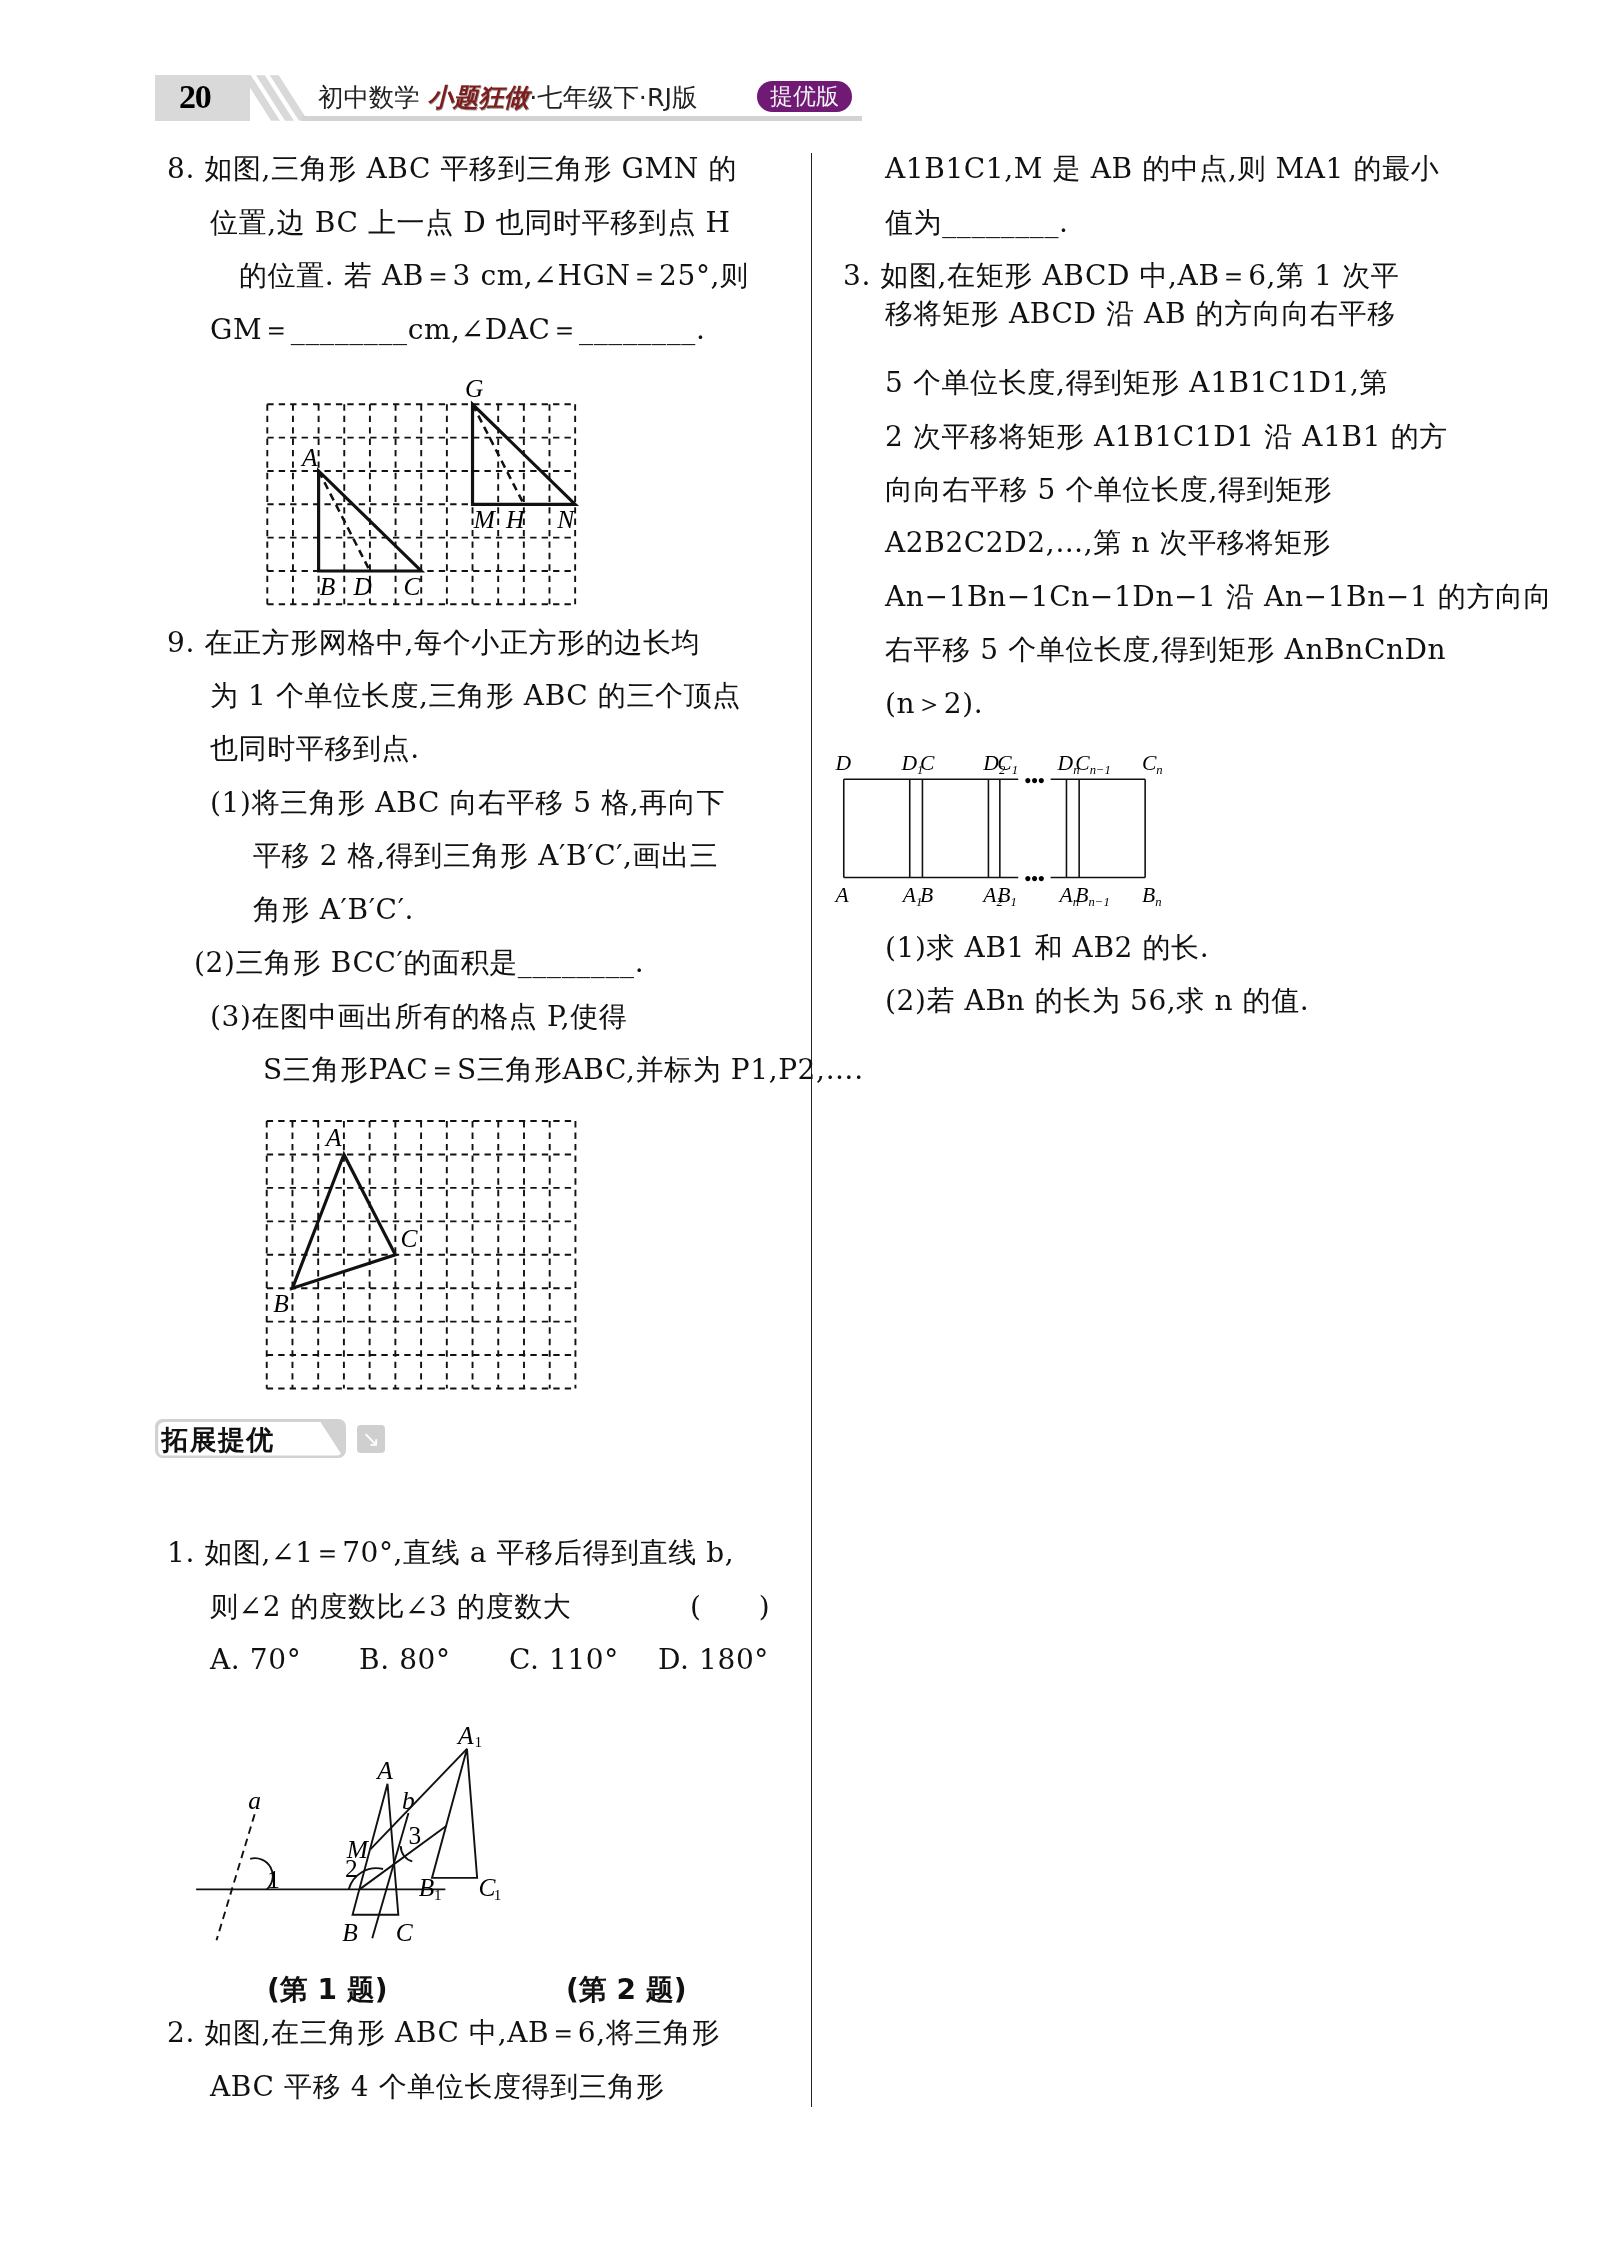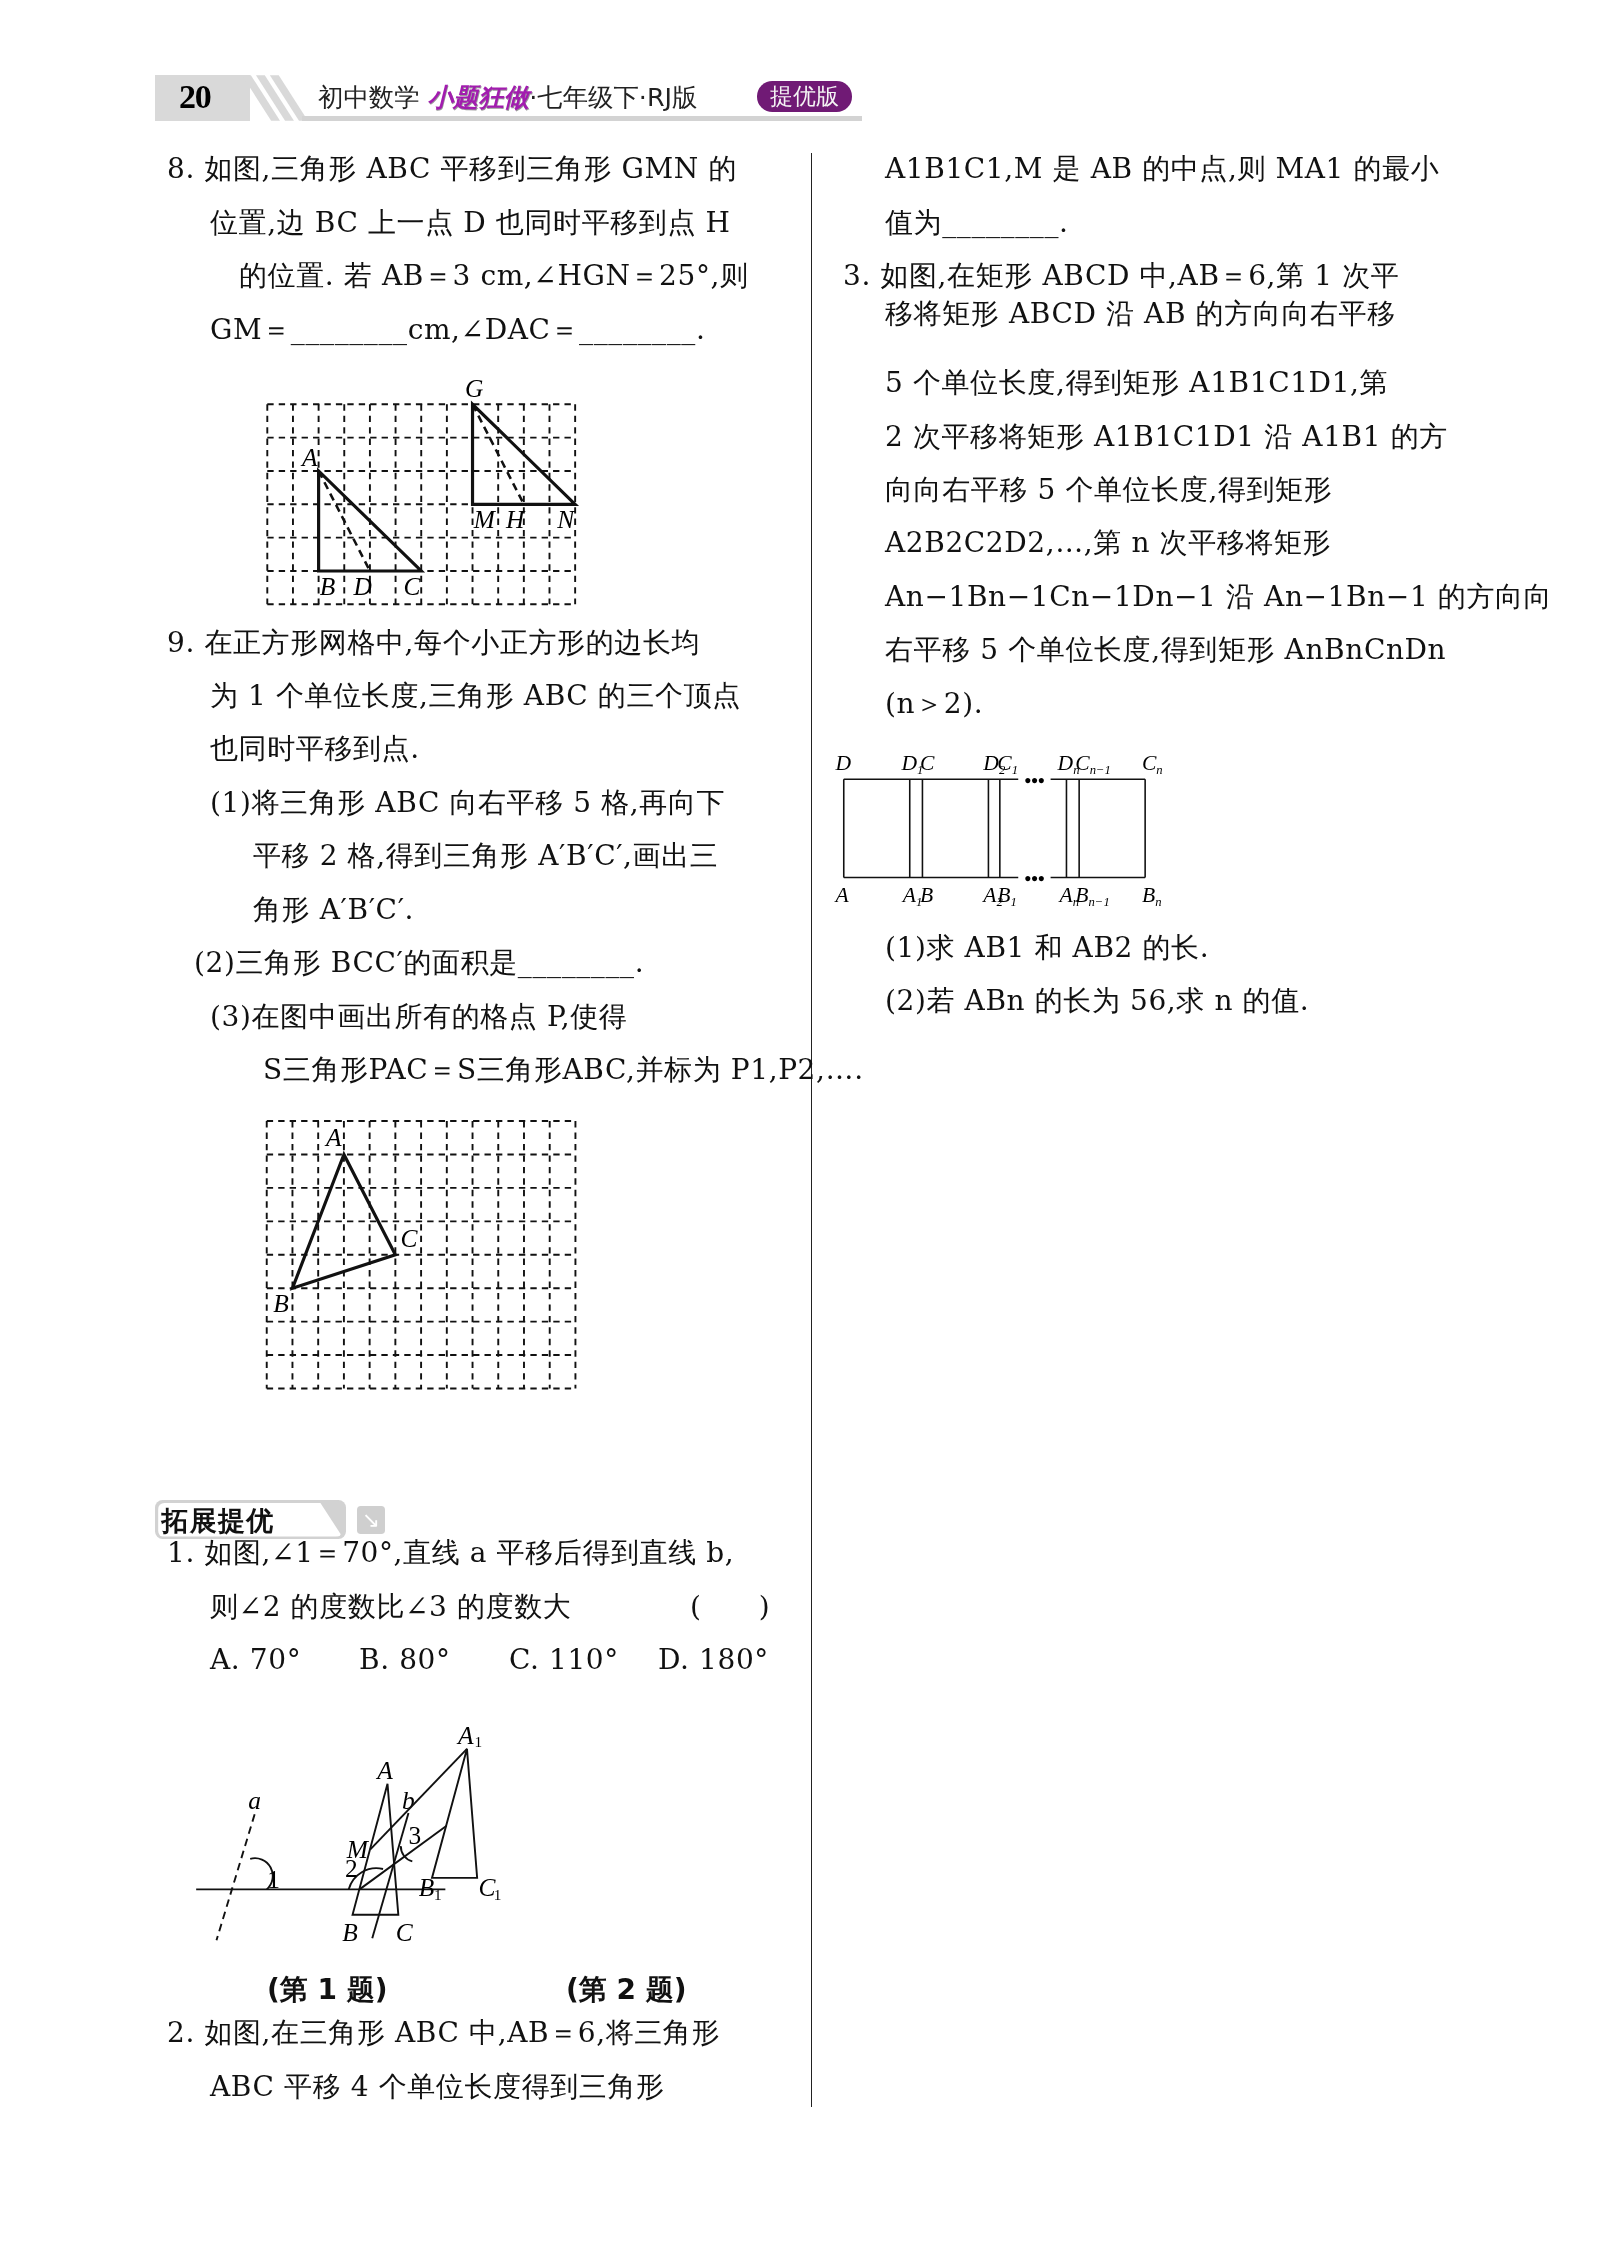--- a/index.html
+++ b/index.html
@@ -4,29 +4,29 @@
 <style>
   html, body { margin: 0; padding: 0; background: #ffffff; }
   body { width: 1623px; height: 2261px; position: relative; overflow: hidden;
          font-family: "DejaVu Serif", "Liberation Serif", serif; color: #111; }
   .abs { position: absolute; }
   .hdr-num-bg { position:absolute; left:155px; top:75px; width:95px; height:46px; background:#d9d9d9; }
   .hdr-stripes { position:absolute; left:242px; top:75px; width:76px; height:46px; }
   .hdr-underline { position:absolute; left:302px; top:116px; width:560px; height:5.1px; background:#d3d3d3; }
   .hdr-num { position:absolute; left:179px; top:78px; font-family:"Liberation Serif", serif; font-weight:bold; font-size:34px; color:#000; letter-spacing:-1.3px; }
   .hdr-title { position:absolute; left:318px; top:81px; font-family:"DejaVu Sans", sans-serif; font-size:25.4px; color:#222; white-space:nowrap; }
-  .hdr-title .brand { font-style: italic; font-weight: bold; color:#a21caf; text-shadow: 0.6px 0.6px 0 #999; }
+  .hdr-title .brand { font-style: italic; font-weight: bold; color:#7f1d1d; text-shadow: 0.6px 0.6px 0 #999; }
   .hdr-badge { position:absolute; left:757px; top:81px; width:95px; height:30.5px; border-radius:15.3px; background:#701a75;
                color:#f4f4f4; font-family:"DejaVu Sans", sans-serif; font-size:23px; line-height:30.5px; text-align:center; }
 
   
   .line { position:absolute; font-size:28px; line-height:36px; white-space:nowrap; letter-spacing:0.6px; }
   .divider { position:absolute; left:811px; top:153px; width:1.3px; height:1954px; background:#222; }
 
-  .section-tag { position:absolute; left:155px; top:1500px; width:191px; height:39px; }
+  .section-tag { position:absolute; left:155px; top:1419px; width:191px; height:39px; }
   .section-tag .bar { position:absolute; left:0; top:0; width:191px; height:39px; background:#d2d2d2; border-radius:7.6px; }
   .section-tag .bar2 { position:absolute; left:3.2px; top:2.5px; width:184px; height:34px; background:#fff; border-radius:6.4px; clip-path: polygon(0 0, 88% 0, 100% 100%, 0 100%); }
   .section-tag .label { position:absolute; left:6.4px; top:2.5px; font-family:"DejaVu Sans", sans-serif; font-weight:bold; font-size:27px; color:#111; letter-spacing:1.3px; }
   .section-tag .arrow { position:absolute; left:202px; top:6.4px; width:28px; height:28px; background:#cfcfcf; border-radius:3.8px; color:#fff; font-size:21.6px; line-height:28px; text-align:center; font-family:"DejaVu Sans", sans-serif; }
 
   .caption { position:absolute; font-family:"DejaVu Sans", sans-serif; font-weight:bold; font-size:28px; }
 
   svg text { font-family: "Liberation Serif", serif; font-style: italic; }
 </style>
 </head>

